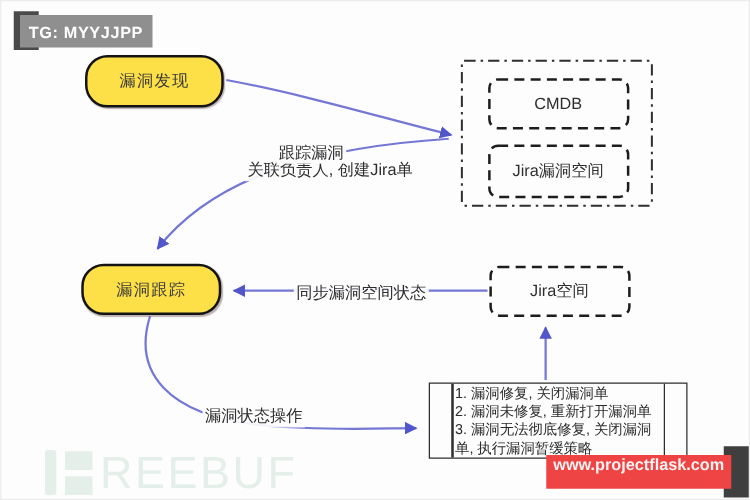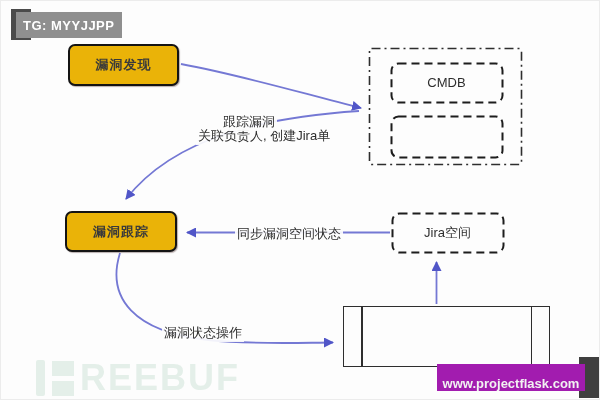--- a/index.html
+++ b/index.html
@@ -11,25 +11,24 @@
   
   #brand-layer{position:absolute;inset:0;z-index:0;}
   #edge-layer{position:absolute;inset:0;z-index:1;}
   .node,.edge-label,.wm{position:absolute;box-sizing:border-box;}
   .node{z-index:2;}
   .edge-label{z-index:3;}
   .wm{z-index:4;}
 
   
   .pink-node{
-    background:#eab308;border:2px solid #141414;border-radius:7px;
+    background:#fde047;border:2px solid #141414;border-radius:18px;
     display:flex;align-items:center;justify-content:center;
     font-size:13px;color:#3a3a3a;letter-spacing:1px;
     box-shadow:1px 1px 1px rgba(60,30,30,.35);
-    font-weight:bold;
   }
   #node-discovery{left:67px;top:43px;width:111px;height:42px;}
   #node-tracking{left:64px;top:210px;width:112px;height:41px;}
 
   
   .dash-label{
     display:flex;align-items:center;justify-content:center;
     font-size:13px;color:#2e2e2e;
   }
   #label-cmdb{left:390px;top:62px;width:111px;height:39px;}
@@ -61,34 +60,34 @@
 
   
   #tg-square{left:10px;top:8px;width:20px;height:31px;background:#4a4a4a;z-index:4;}
   #tg-bar{
     left:15px;top:11px;width:106px;height:26px;background:#8f8f8f;z-index:5;
     display:flex;align-items:center;padding-left:7px;
     color:#ffffff;font-size:13px;font-weight:bold;letter-spacing:.5px;text-align:center;
   }
   #site-square{left:578px;top:356px;width:22px;height:41px;background:#3f3f3f;z-index:4;}
   #site-bar{
-    left:436px;top:363px;width:148px;height:27px;background:#a21caf;z-index:5;
-    display:flex;align-items:flex-end;justify-content:center;
+    left:436px;top:363px;width:148px;height:27px;background:#ef4444;z-index:5;
+    display:flex;align-items:flex-start;justify-content:center;
     color:#f2f2f2;font-size:13px;font-weight:bold;
   }
 
   
   #freebuf{
     position:absolute;left:35px;top:357px;height:40px;z-index:0;
     display:flex;align-items:center;color:#e4efe9;
   }
   #freebuf .fb-bar{width:9px;height:36px;background:#e4efe9;border-radius:2px;margin-right:7px;}
   #freebuf .fb-blocks{display:flex;flex-direction:column;gap:5px;margin-right:6px;}
   #freebuf .fb-blocks div{width:22px;height:15px;background:#e4efe9;}
-  #freebuf .fb-text{font-size:36px;font-weight:700;letter-spacing:2px;line-height:40px;}
+  #freebuf .fb-text{font-size:36px;font-weight:400;letter-spacing:2px;line-height:40px;}
 </style>
 </head>
 <body>
 
 <div id="canvas">
 
   <div id="brand-layer">
     <div id="freebuf">
       <div class="fb-bar"></div>
       <div class="fb-blocks">
@@ -130,28 +129,36 @@
   </div>
 
   <div class="node dash-label" id="label-cmdb">
     <span>CMDB</span>
   </div>
 
   <div class="node pink-node" id="node-tracking">
     <span>漏洞跟踪</span>
   </div>
 
+  <div class="node dash-label" id="label-jvs">
+    <span>Jira漏洞空间</span>
+  </div>
 
   <div class="node dash-label" id="label-jira-space">
     <span>Jira空间</span>
   </div>
 
   <div class="node" id="node-actions">
     <div class="vbar left"></div>
     <div class="vbar right"></div>
+    <div class="action-text">
+      <div>1. 漏洞修复, 关闭漏洞单</div>
+      <div>2. 漏洞未修复, 重新打开漏洞单</div>
+      <div>3. 漏洞无法彻底修复, 关闭漏洞单, 执行漏洞暂缓策略</div>
+    </div>
   </div>
 
   <div class="edge-label" id="lbl-create">关联负责人, 创建Jira单</div>
   <div class="edge-label" id="lbl-track">跟踪漏洞</div>
   <div class="edge-label" id="lbl-status">漏洞状态操作</div>
   <div class="edge-label" id="lbl-sync">同步漏洞空间状态</div>
 
   <div class="wm" id="tg-square"></div>
   <div class="wm" id="tg-bar">
     <span>TG: MYYJJPP</span>

